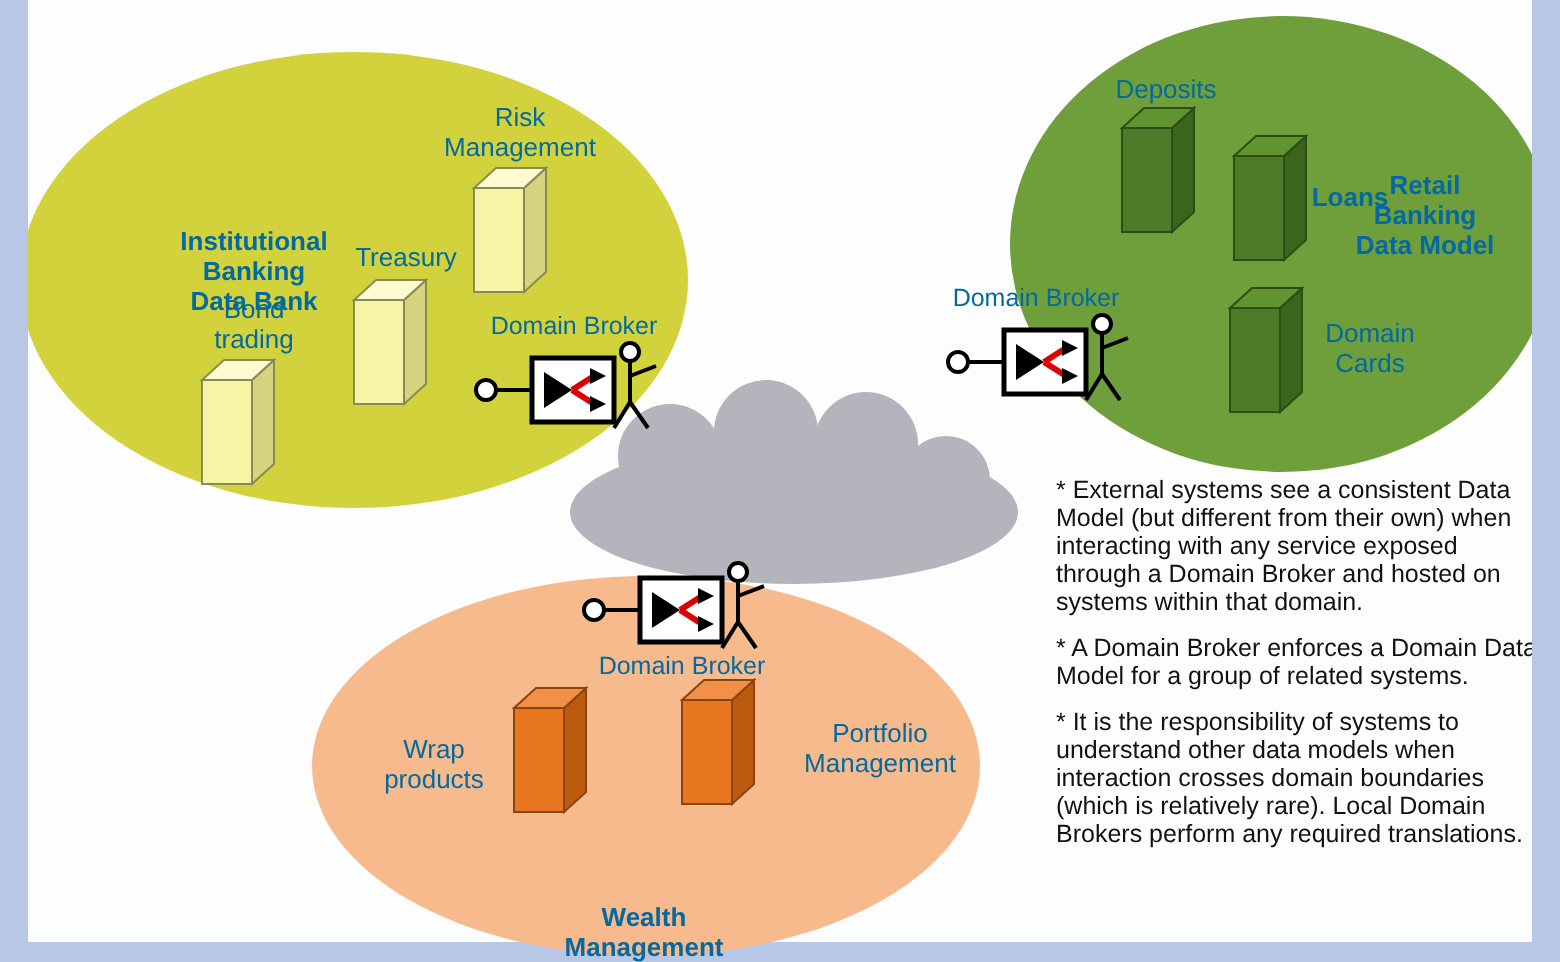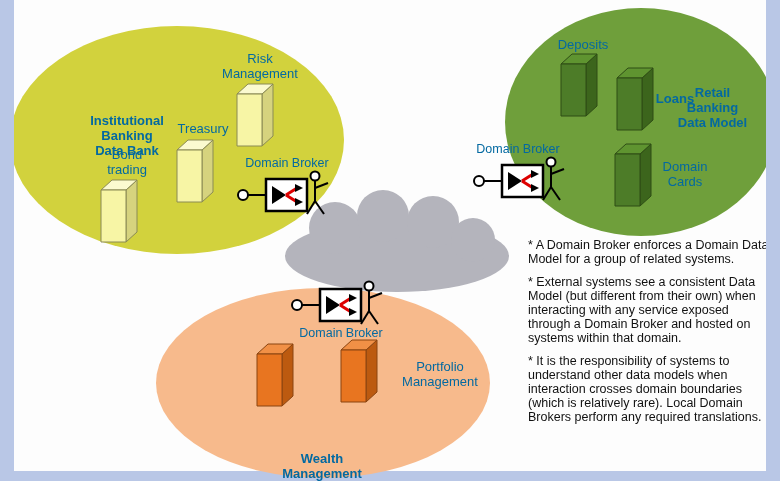--- a/index.html
+++ b/index.html
@@ -135,39 +135,41 @@
   <div class="lbl small" style="left:472px; top:142px; width:92px;">Domain Broker</div>
   <svg class="broker" style="left:472px; top:154px;" width="94" height="50" viewBox="0 0 94 50">
     <use href="#broker-sym"></use>
   </svg>
 
   <svg class="broker" style="left:290px; top:278px;" width="94" height="50" viewBox="0 0 94 50">
     <use href="#broker-sym"></use>
   </svg>
   <div class="lbl small" style="left:298px; top:326px; width:86px;">Domain Broker</div>
 
+  <div class="lbl" style="left:182px; top:368px; width:70px;">Wrap
+products</div>
   <svg class="sysbox orange" style="left:254px; top:340px;" width="42" height="68" viewBox="0 0 42 68">
     <polygon class="side" points="28,14 39,4 39,56 28,66"></polygon>
     <polygon class="top" points="3,14 14,4 39,4 28,14"></polygon>
     <polygon class="front" points="3,14 28,14 28,66 3,66"></polygon>
   </svg>
 
   <svg class="sysbox orange" style="left:338px; top:336px;" width="42" height="68" viewBox="0 0 42 68">
     <polygon class="side" points="28,14 39,4 39,56 28,66"></polygon>
     <polygon class="top" points="3,14 14,4 39,4 28,14"></polygon>
     <polygon class="front" points="3,14 28,14 28,66 3,66"></polygon>
   </svg>
   <div class="lbl" style="left:396px; top:360px; width:88px;">Portfolio
 Management</div>
 
   <div class="lbl bold" style="left:254px; top:404px; width:136px;">Wealth
 Management
 Data Model</div>
 
   <div class="notes">
+    <p>* External systems see a consistent Data Model (but different from their own) when interacting with any service exposed through a Domain Broker and hosted on systems within that domain.</p>
     <p>* A Domain Broker enforces a Domain Data Model for a group of related systems.</p>
-    <p>* External systems see a consistent Data Model (but different from their own) when interacting with any service exposed through a Domain Broker and hosted on systems within that domain.</p>
     <p>* It is the responsibility of systems to understand other data models when interaction crosses domain boundaries (which is relatively rare). Local Domain Brokers perform any required translations.</p>
   </div>
 
   <div class="edge left"></div>
   <div class="edge right"></div>
 </div>
 
 </body></html>

